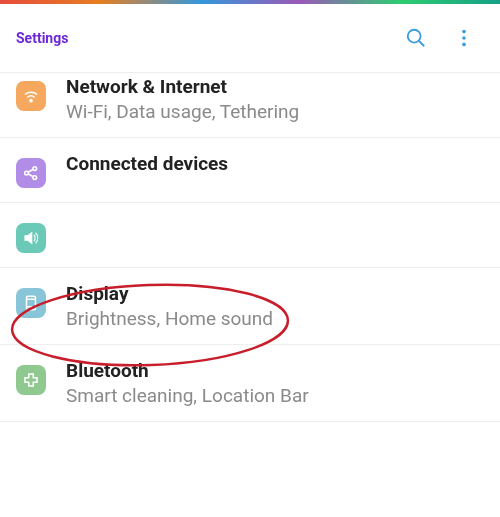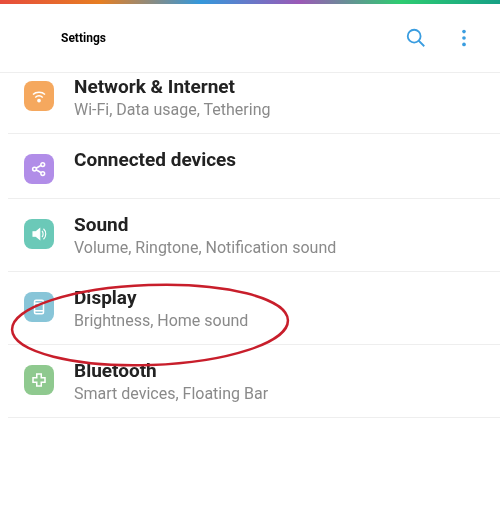--- a/index.html
+++ b/index.html
@@ -15,59 +15,57 @@
     height: 4px;
     background: linear-gradient(90deg, #e74c3c, #e67e22, #3498db, #9b59b6, #2ecc71, #16a085);
   }
   .header {
     display: flex;
     align-items: center;
     padding: 14px 16px;
     border-bottom: 1px solid #eee;
   }
   .header-title {
-    font-size: 12px;
+    font-size: 14px;
     font-weight: 700;
     flex: 1;
-    color: #000000;
-    margin-left: 45px;
+    color: #6d28d9;
   }
   .search-btn {
     width: 40px; height: 40px;
     display: flex; align-items: center; justify-content: center;
     margin-right: 8px;
   }
   .more-btn {
     width: 40px; height: 40px;
     display: flex; align-items: center; justify-content: center;
   }
   .list { }
   .row {
     display: flex;
     padding: 14px 16px;
     border-bottom: 1px solid #eee;
-    margin-left: 8px;
   }
   .row-icon {
     width: 30px; height: 30px;
     border-radius: 8px;
     display: flex; align-items: center; justify-content: center;
     margin-right: 20px;
     margin-top: 6px;
     flex-shrink: 0;
   }
   .row-text { flex: 1; }
   .row-title {
     font-size: 19px;
     color: #222;
     margin-bottom: 2px;
     font-weight: bold;
   }
   .row-sub {
-    font-size: 16px;
+    font-size: 19px;
     color: #8a8a8a;
   }
   .row0 .row-title { font-weight: 700; }
   .row0 { padding-top: 2px; }
   svg.small { width: 18px; height: 18px; }
   svg.med { width: 22px; height: 22px; }
   .annotation {
     position: absolute;
     pointer-events: none;
   }
@@ -126,24 +124,20 @@
   </div>
 
   <div class="row">
     <div class="row-icon" style="background:#6bc9b8">
       <svg class="small" viewBox="0 0 24 24" fill="#fff" stroke="#fff" stroke-width="1.5">
         <path d="M4 9 L8 9 L13 5 L13 19 L8 15 L4 15 Z"></path>
         <path d="M16 8 C18 10 18 14 16 16" fill="none"></path>
         <path d="M18 5 C22 9 22 15 18 19" fill="none"></path>
       </svg>
     </div>
-    <div class="row-text">
-      <div class="row-title">Sound</div>
-      <div class="row-sub">Volume, Ringtone, Notification sound</div>
-    </div>
   </div>
 
   <div class="row">
     <div class="row-icon" style="background:#88c5d8">
       <svg class="small" viewBox="0 0 24 24" fill="none" stroke="#fff" stroke-width="2">
         <rect x="6" y="3" width="12" height="18" rx="2"></rect>
         <line x1="6" y1="7" x2="18" y2="7"></line>
         <line x1="6" y1="17" x2="18" y2="17"></line>
       </svg>
     </div>
@@ -155,21 +149,21 @@
 
 
   <div class="row">
     <div class="row-icon" style="background:#8fc98f">
       <svg class="small" viewBox="0 0 24 24" fill="none" stroke="#fff" stroke-width="2">
         <path d="M9 4 h6 v5 h5 v6 h-5 v5 h-6 v-5 h-5 v-6 h5 z"></path>
       </svg>
     </div>
     <div class="row-text">
       <div class="row-title">Bluetooth</div>
-      <div class="row-sub">Smart devices, Floating Bar</div>
+      <div class="row-sub">Smart cleaning, Location Bar</div>
     </div>
   </div>
 
 </div>
 
 <svg class="annotation" style="left:0px; top:278px; width:300px; height:94px;" viewBox="0 0 300 94">
   <ellipse cx="150" cy="47" rx="138" ry="40" fill="none" stroke="#c81e2b" stroke-width="2.5" transform="rotate(-2 150 47)"></ellipse>
 </svg>
 
 </body></html>

